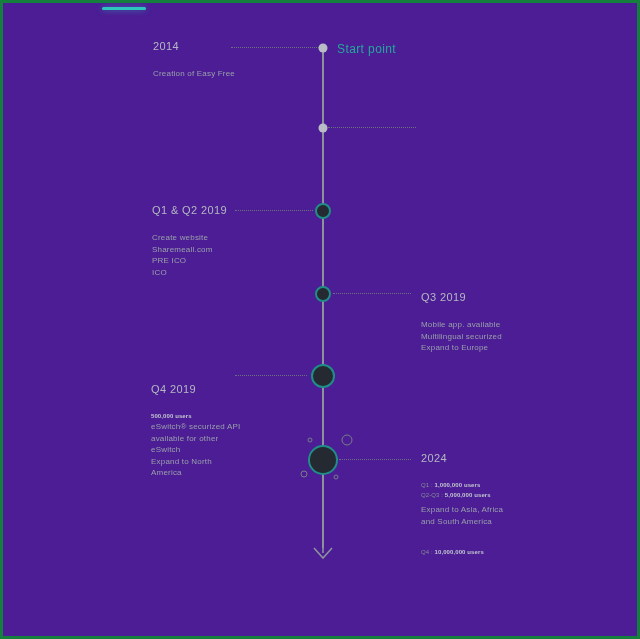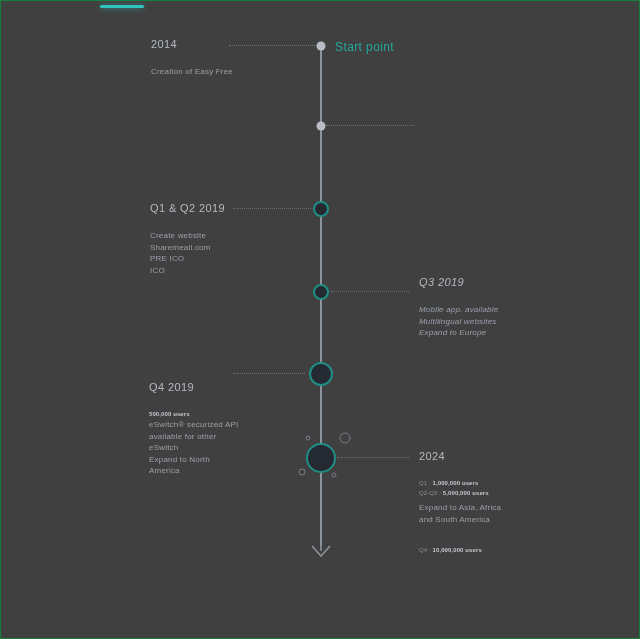--- a/index.html
+++ b/index.html
@@ -9,22 +9,22 @@
     height: 639px;
     background: #1b2028;
     font-family: "Liberation Sans", sans-serif;
     overflow: hidden;
   }
 
   #frame {
     position: relative;
     width: 640px;
     height: 639px;
-    background: #404040;
-    border: 1px solid #15803d;
+    background: #4c1d95;
+    border: 3px solid #15803d;
     overflow: hidden;
   }
 
   
   #accent-bar {
     position: absolute;
     left: 99px;
     top: 4px;
     width: 44px;
     height: 3px;
@@ -148,24 +148,24 @@
   <div class="block left" style="left:149px; top:201px;">
     <div class="year">Q1 &amp; Q2 2019</div>
     <div class="desc">Create website</div>
     <div class="desc">Sharemeall.com</div>
     <div class="desc">PRE ICO</div>
     <div class="desc">ICO</div>
   </div>
 
   <div class="connector" style="left:330px; top:290px; width:78px;"></div>
   <div class="node ring" style="left:320px; top:291px; width:16px; height:16px;"></div>
-  <div class="block right" style="left:418px; top:275px;font-style:italic;">
+  <div class="block right" style="left:418px; top:288px;">
     <div class="year">Q3 2019</div>
     <div class="desc">Mobile app. available</div>
-    <div class="desc">Multilingual websites</div>
+    <div class="desc">Multilingual securized</div>
     <div class="desc">Expand to Europe</div>
   </div>
 
   <div class="connector" style="left:232px; top:372px; width:72px;"></div>
   <div class="node ring" style="left:320px; top:373px; width:24px; height:24px;"></div>
   <div class="block left" style="left:148px; top:380px;">
     <div class="year">Q4 2019</div>
     <div class="metric">500,000 users</div>
     <div class="desc">eSwitch® securized API</div>
     <div class="desc">available for other</div>

